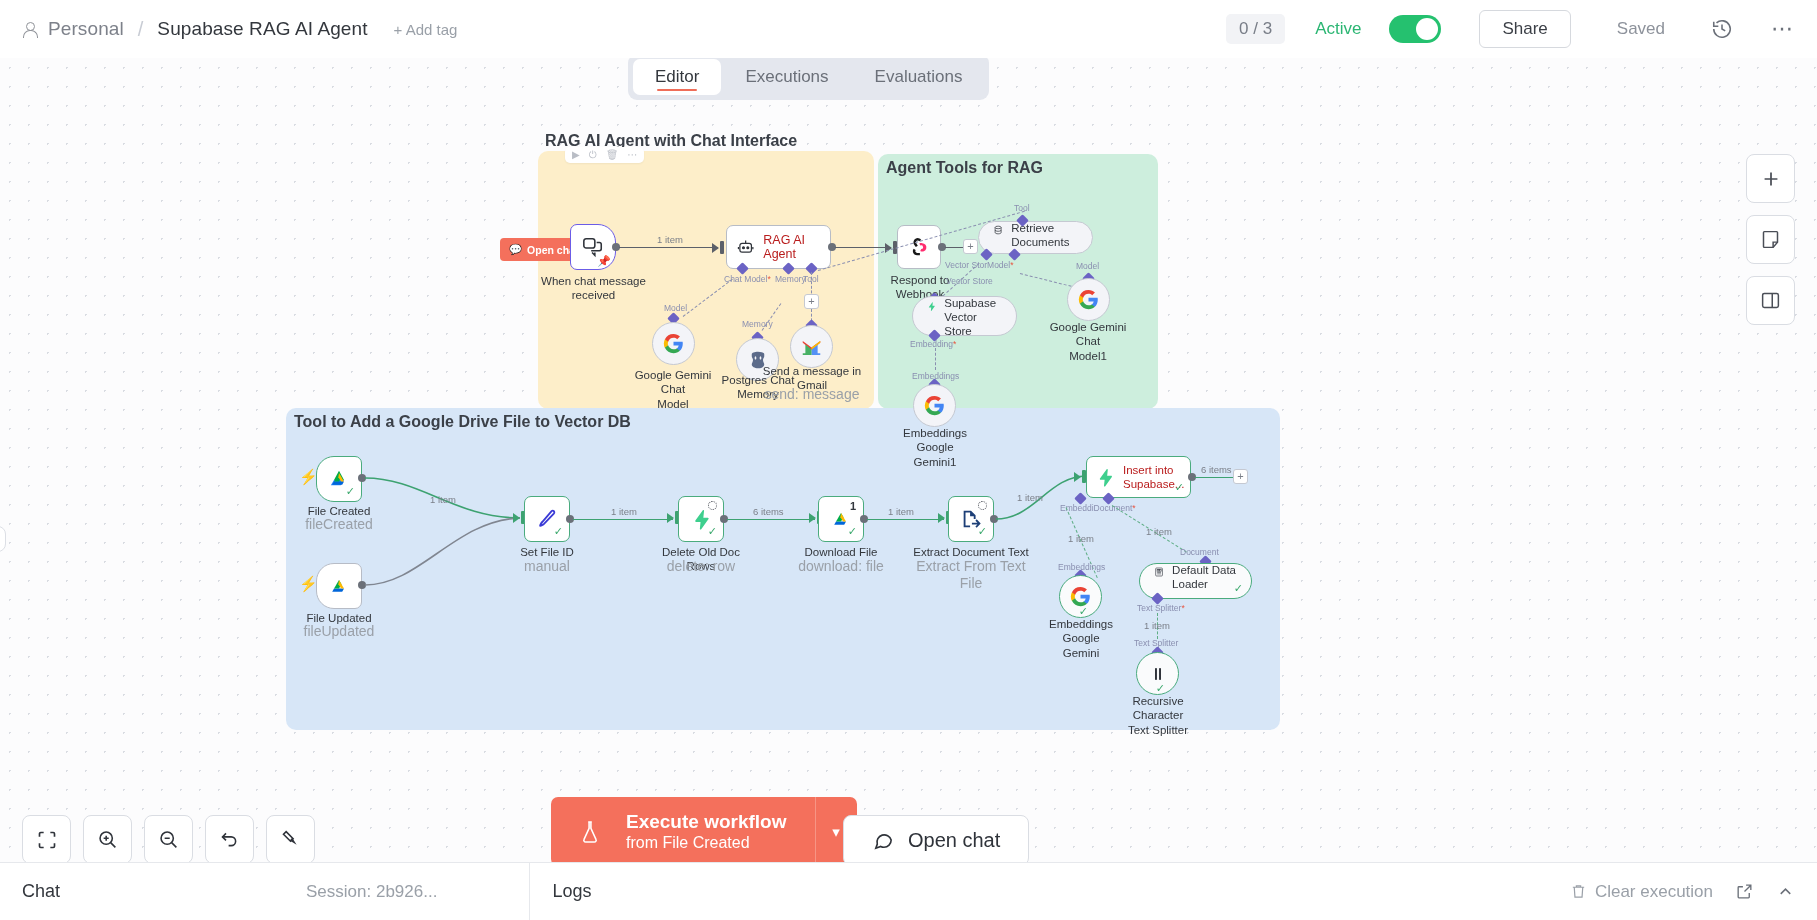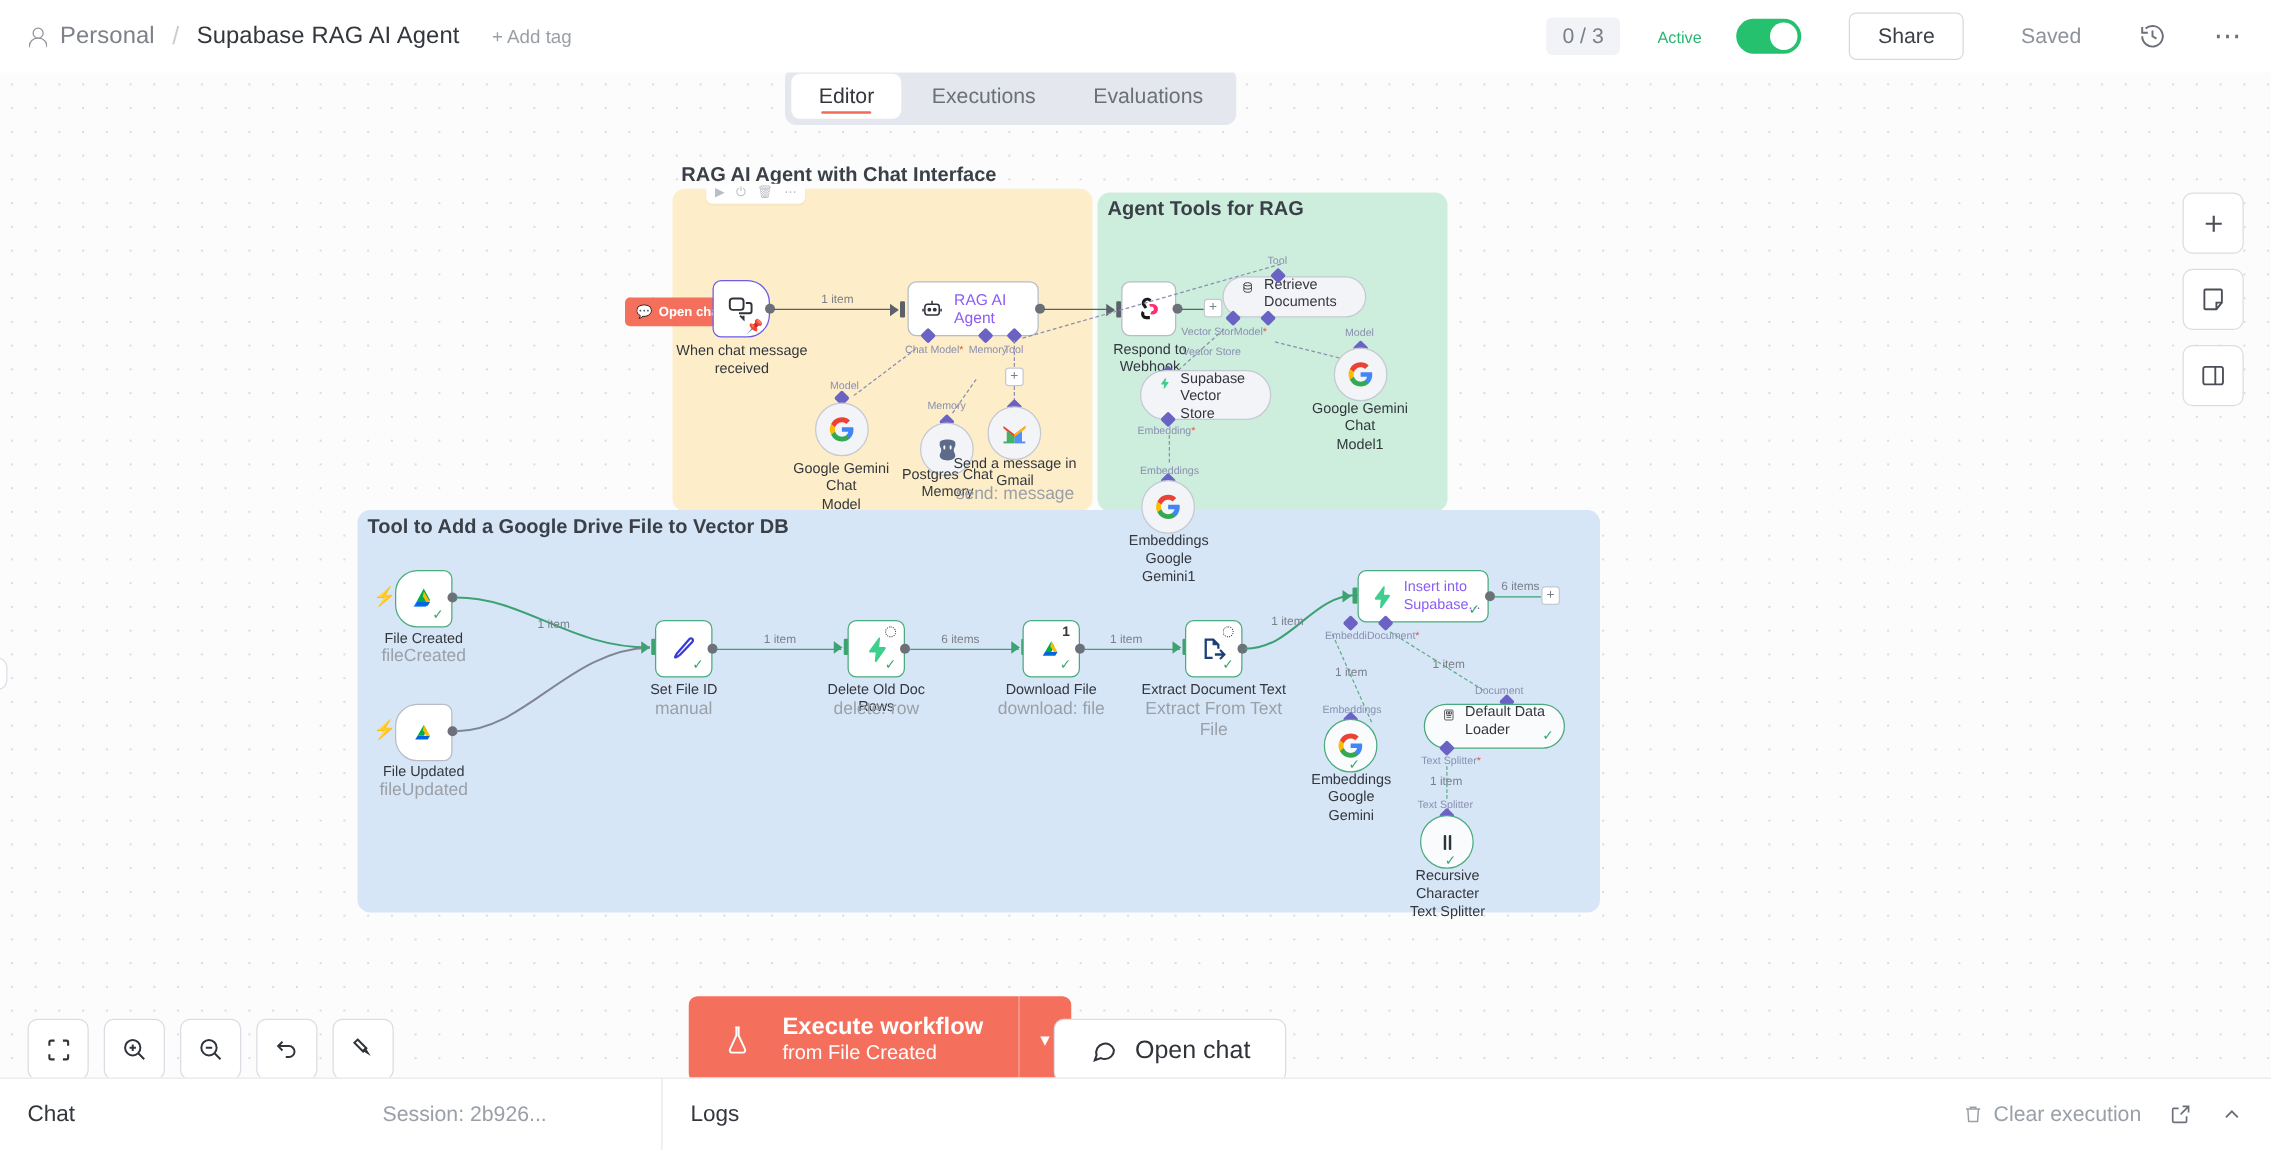--- a/index.html
+++ b/index.html
@@ -25,21 +25,21 @@
   .crumb-personal { font-size: 19px; color: #7d818a; letter-spacing: .1px; }
   .crumb-sep { font-size: 20px; color: #c8ccd4; margin: 0 4px; }
   .crumb-title { font-size: 19px; color: #33373d; font-weight: 400; letter-spacing: .1px;}
   .add-tag { font-size: 15px; color: #9aa0a8; margin-left: 16px; cursor: pointer; }
 
   .top-right { margin-left: auto; display: flex; align-items: center; gap: 16px; }
   .counter-badge {
     background: #f2f3f6; color: #787d87; font-size: 17px;
     padding: 5px 13px; border-radius: 5px; margin-right: 14px;
   }
-  .active-label { font-size: 13px; color: #2bb673; margin-right: 12px; }
+  .active-label { font-size: 17px; color: #2bb673; margin-right: 12px; }
   .toggle {
     width: 52px; height: 28px; border-radius: 16px; background: #25c16f;
     position: relative; cursor: pointer; margin-right: 22px;
   }
   .toggle .knob { position: absolute; top: 3px; right: 3px; width: 22px; height: 22px;
     background: #fff; border-radius: 50%; }
   .share-btn {
     border: 1px solid #d6d9de; background: #fff; border-radius: 6px;
     font-size: 17px; color: #3b3f46; padding: 8px 22px; cursor: pointer;
     font-family: "Liberation Sans", sans-serif;
@@ -98,21 +98,21 @@
   }
   .node.green-b { border-color: #4aab7e; }
   .node.purple-b { border-color: #6b5ce7; }
   .node-label {
     position: absolute; text-align: center; font-size: 11.5px; color: #33373d;
     line-height: 1.25; white-space: pre-line; font-weight: 500;
   }
   .node-sub {
     position: absolute; text-align: center; font-size: 14px; color: #9aa0a8; line-height: 1.2;
   }
-  .node-title-inline { font-size: 12.5px; color: #8b5cf6; }
+  .node-title-inline { font-size: 12.5px; color: #b91c1c; }
   .check { position: absolute; right: 6px; bottom: 3px; color: #3aa86c; font-size: 11px; }
   .badge-num { position: absolute; right: 7px; top: 3px; font-size: 11px; font-weight: bold; color: #33373d; }
   .spin { position:absolute; right:6px; top:4px; width:9px; height:9px; border:1.5px dotted #4b4f57;
     border-radius:50%; }
 
   
   .rnode {
     position: absolute; width: 43px; height: 43px; border-radius: 50%;
     background: #f3f4f8; border: 1px solid #c5c9d2;
     display: flex; align-items: center; justify-content: center;

